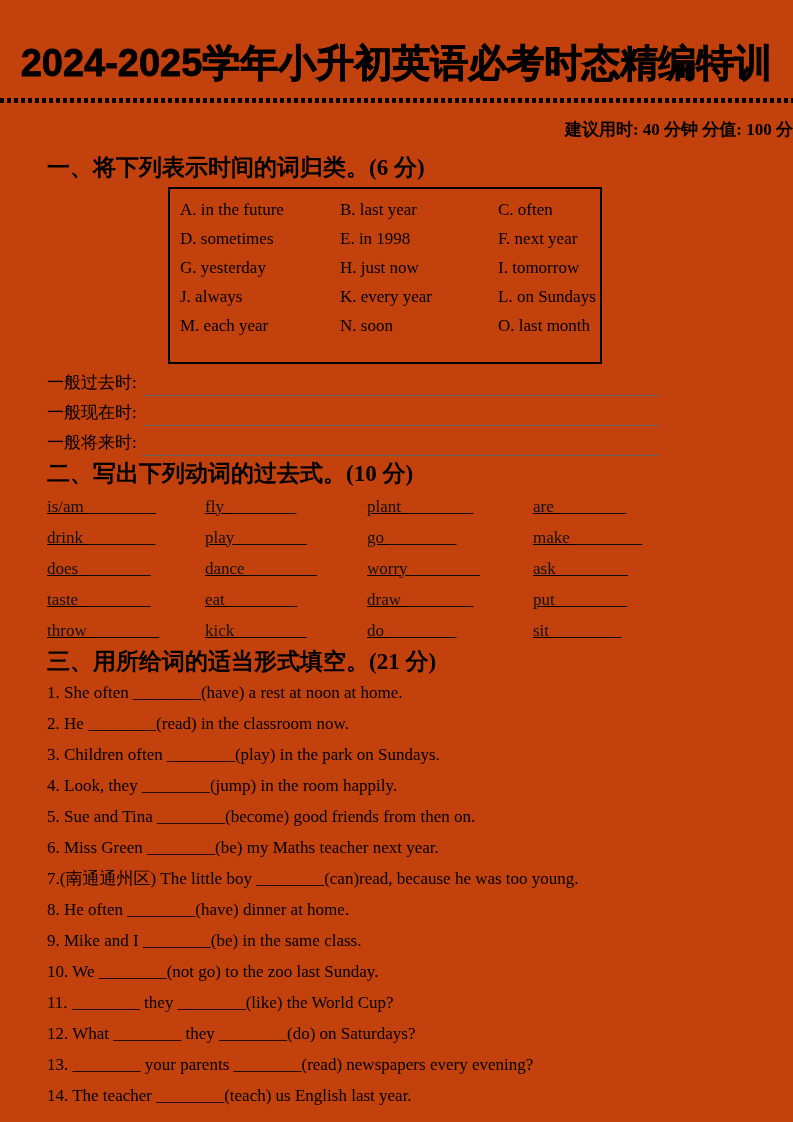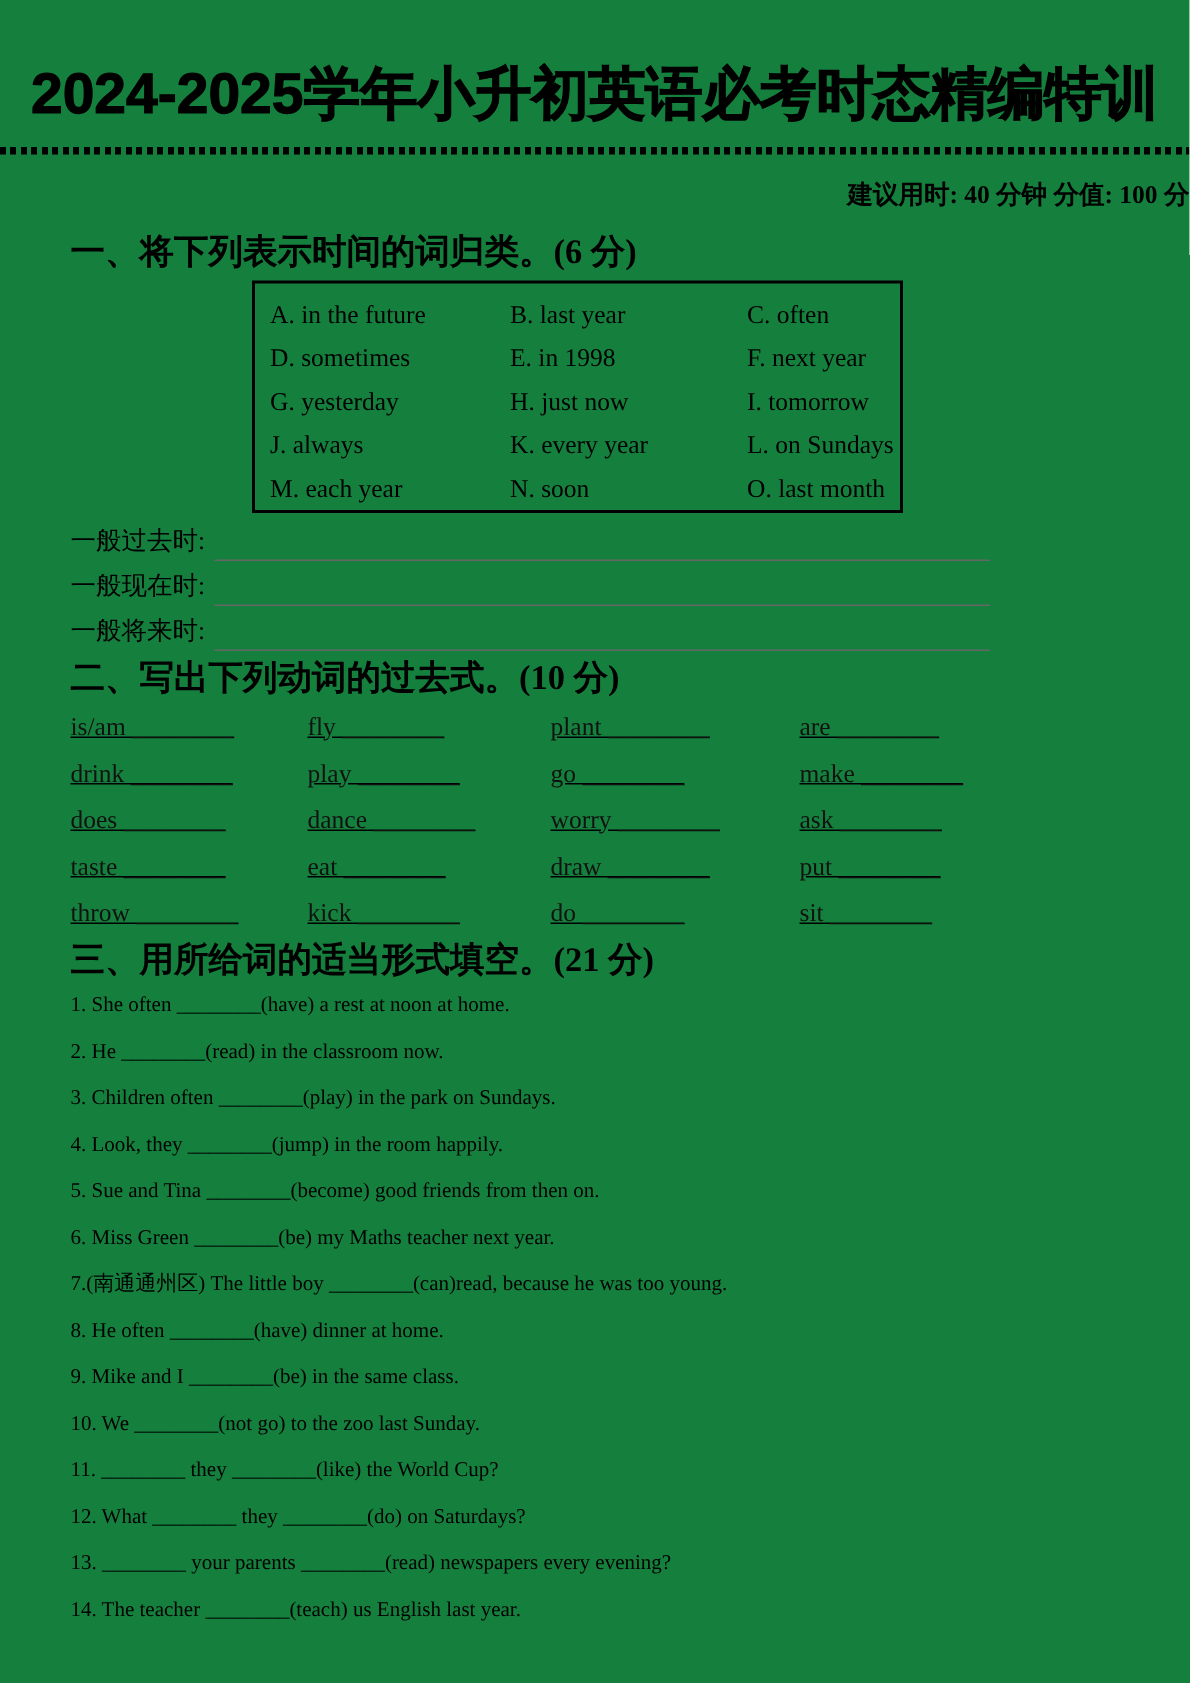--- a/index.html
+++ b/index.html
@@ -4,21 +4,21 @@
 <style>
   html, body {
     margin: 0;
     padding: 0;
     background: #ffffff;
   }
   .page {
     position: relative;
     width: 793px;
     height: 1122px;
-    background: #15803d;
+    background: #c2410c;
     color: #000000;
     font-family: "Liberation Serif", "DejaVu Serif", serif;
     overflow: hidden;
   }
   .doc-title {
     margin: 42px 10px 0 10px;
     text-align: center;
     font-family: "Liberation Sans", "DejaVu Sans", sans-serif;
     font-weight: 800;
     font-size: 38px;
@@ -48,21 +48,21 @@
     line-height: 31px;
     white-space: nowrap;
   }
   .h1 { margin-top: 12px; }
   .h2 { margin-top: 2px; }
   .h3 { margin-top: 0px; }
   .word-box {
     margin: 4px 0 0 121px;
     width: 410px;
     border: 2px solid #000;
-    padding: 6px 10px 0 10px;
+    padding: 6px 10px 22px 10px;
     display: grid;
     grid-template-columns: 160px 158px 1fr;
   }
   .box-item {
     font-size: 17px;
     line-height: 29px;
     white-space: nowrap;
   }
   .answer-rows { margin-top: 2px; }
   .answer-row {
@@ -89,21 +89,21 @@
     text-decoration: underline;
   }
   .verb-cell {
     font-size: 17px;
     line-height: 31px;
     white-space: nowrap;
     color: #111;
   }
   .question-list { margin-top: 0px; }
   .q-line {
-    font-size: 14px;
+    font-size: 17px;
     line-height: 31px;
     white-space: nowrap;
   }
 </style>
 </head>
 <body>
 
 <div class="page">
 
   <div class="doc-title">2024-2025学年小升初英语必考时态精编特训</div>

